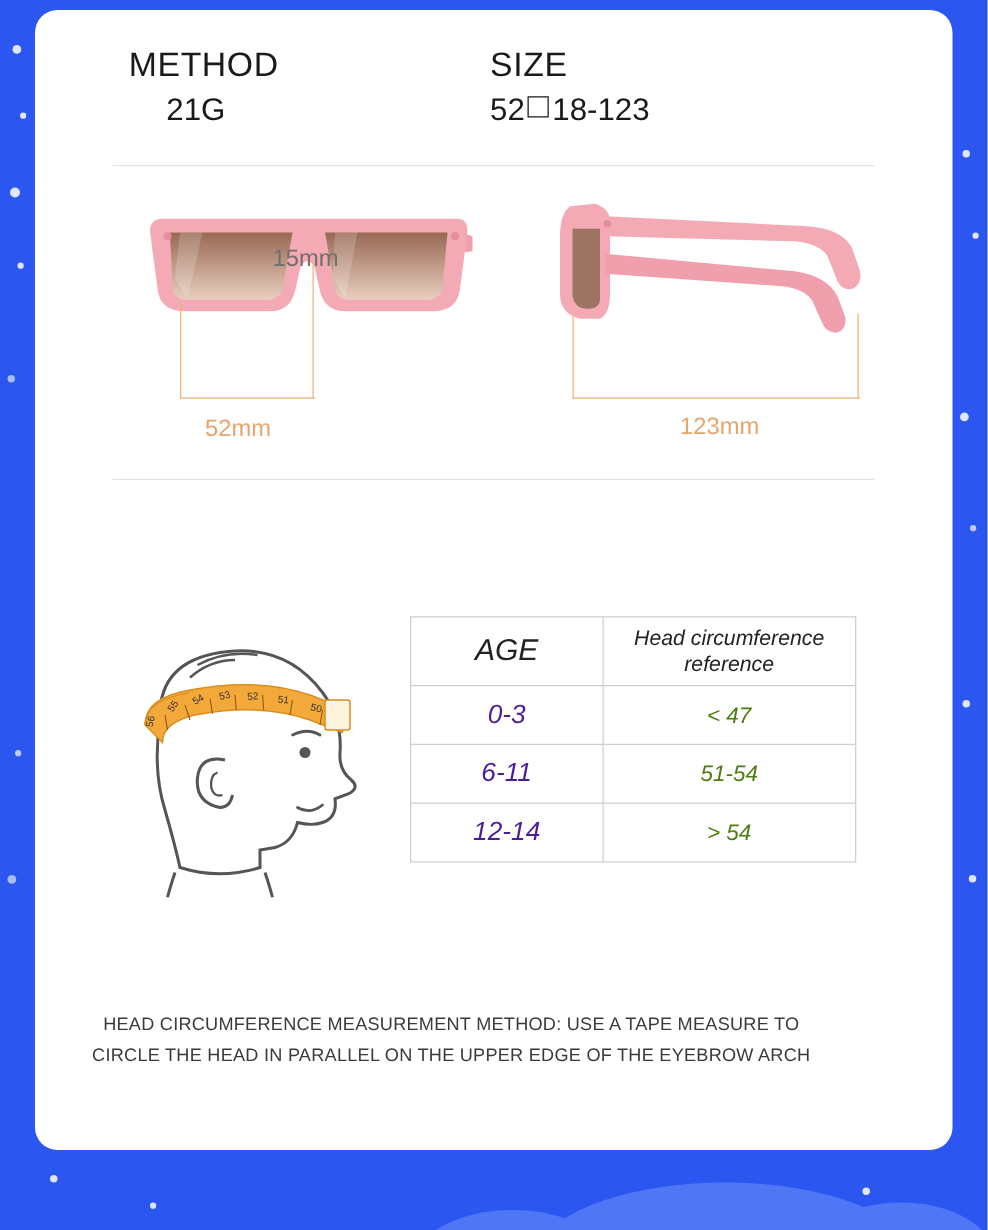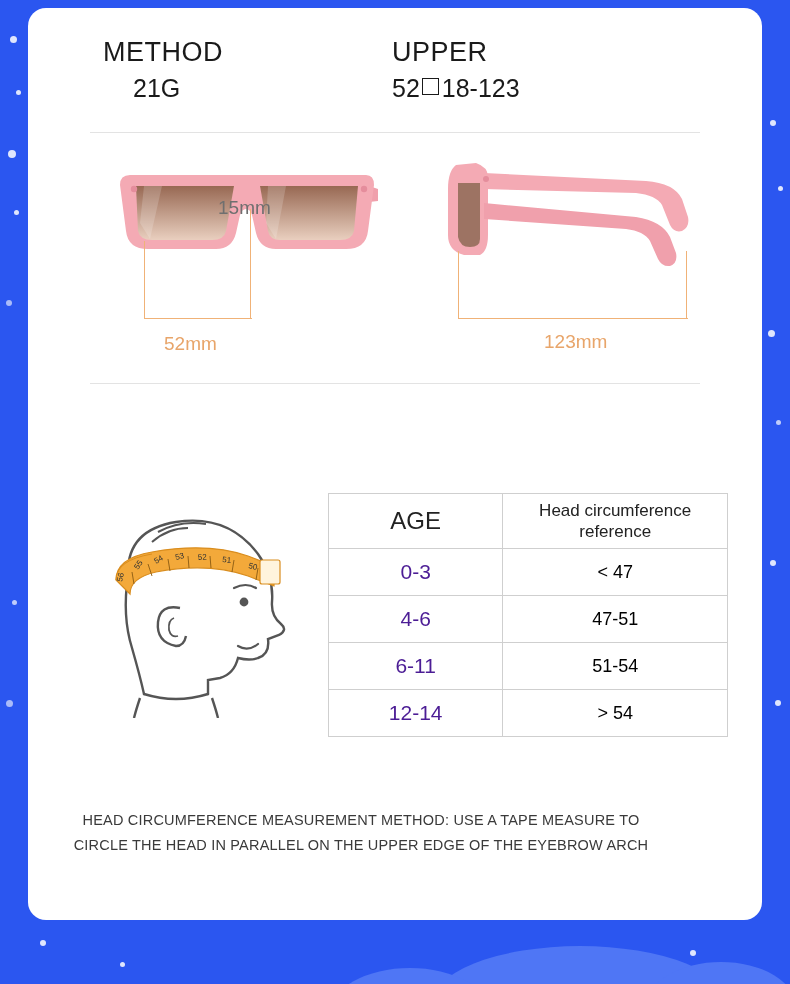--- a/index.html
+++ b/index.html
@@ -119,21 +119,22 @@
 
   
   .table-wrap {
     position: absolute;
     left: 300px;
     top: 485px;
     width: 357px;
   }
   table.age-table {
     border-collapse: collapse;
-    width: 400px;
+    width: 357px;
+    font-style: italic;
   }
   table.age-table td, table.age-table th {
     border: 1px solid #cfcfcf;
     text-align: center;
     font-weight: normal;
   }
   table.age-table th.h-age {
     font-size: 24px;
     color: #222;
     height: 52px;
@@ -146,21 +147,21 @@
     padding: 4px 6px;
     width: 197px;
   }
   table.age-table td.c-age {
     font-size: 21px;
     color: #4c1d95;
     height: 44px;
   }
   table.age-table td.c-ref {
     font-size: 18px;
-    color: #000000;
+    color: #4d7c0f;
   }
 
   
   .note {
     position: absolute;
     left: 0;
     top: 800px;
     width: 666px;
     text-align: center;
     font-size: 14.5px;
@@ -204,21 +205,21 @@
 </div>
 
 <div class="card">
 
   <div class="specs">
     <div class="spec-col weight">
       <div class="spec-title">METHOD</div>
       <div class="spec-value">21G</div>
     </div>
     <div class="spec-col size">
-      <div class="spec-title">UPPER</div>
+      <div class="spec-title">SIZE</div>
       <div class="spec-value">
         <span>52</span><span class="sq"></span><span>18-123</span>
       </div>
     </div>
   </div>
 
   <hr class="divider">
 
   <div class="glasses-row">
 
@@ -320,24 +321,20 @@
           <th class="h-age">AGE</th>
           <th class="h-head">Head circumference reference</th>
         </tr>
       </thead>
       <tbody>
         <tr>
           <td class="c-age">0-3</td>
           <td class="c-ref">&lt; 47</td>
         </tr>
         <tr>
-          <td class="c-age">4-6</td>
-          <td class="c-ref">47-51</td>
-        </tr>
-        <tr>
           <td class="c-age">6-11</td>
           <td class="c-ref">51-54</td>
         </tr>
         <tr>
           <td class="c-age">12-14</td>
           <td class="c-ref">&gt; 54</td>
         </tr>
       </tbody>
     </table>
   </div>

